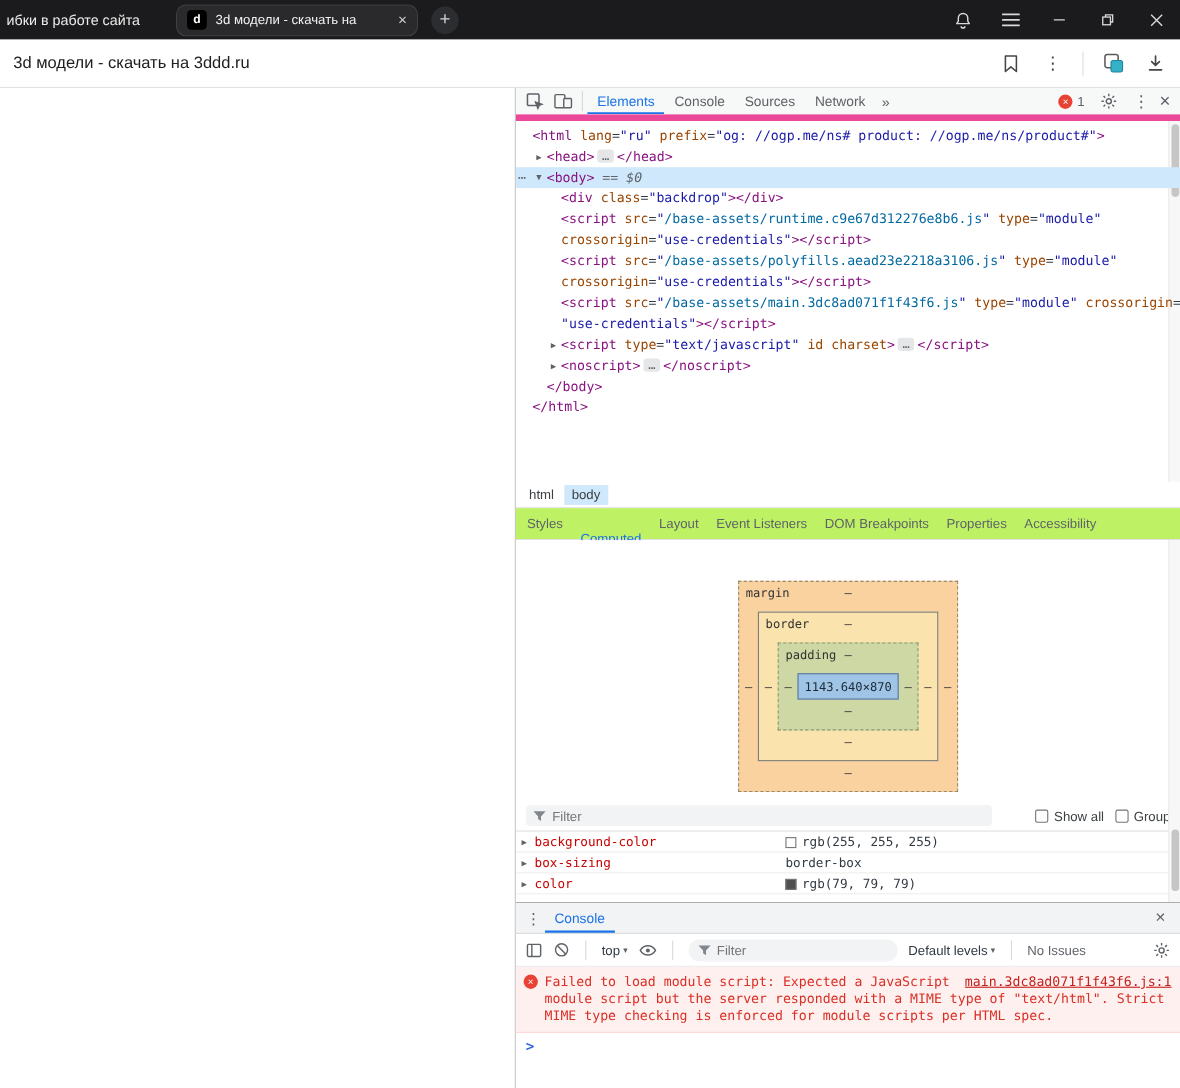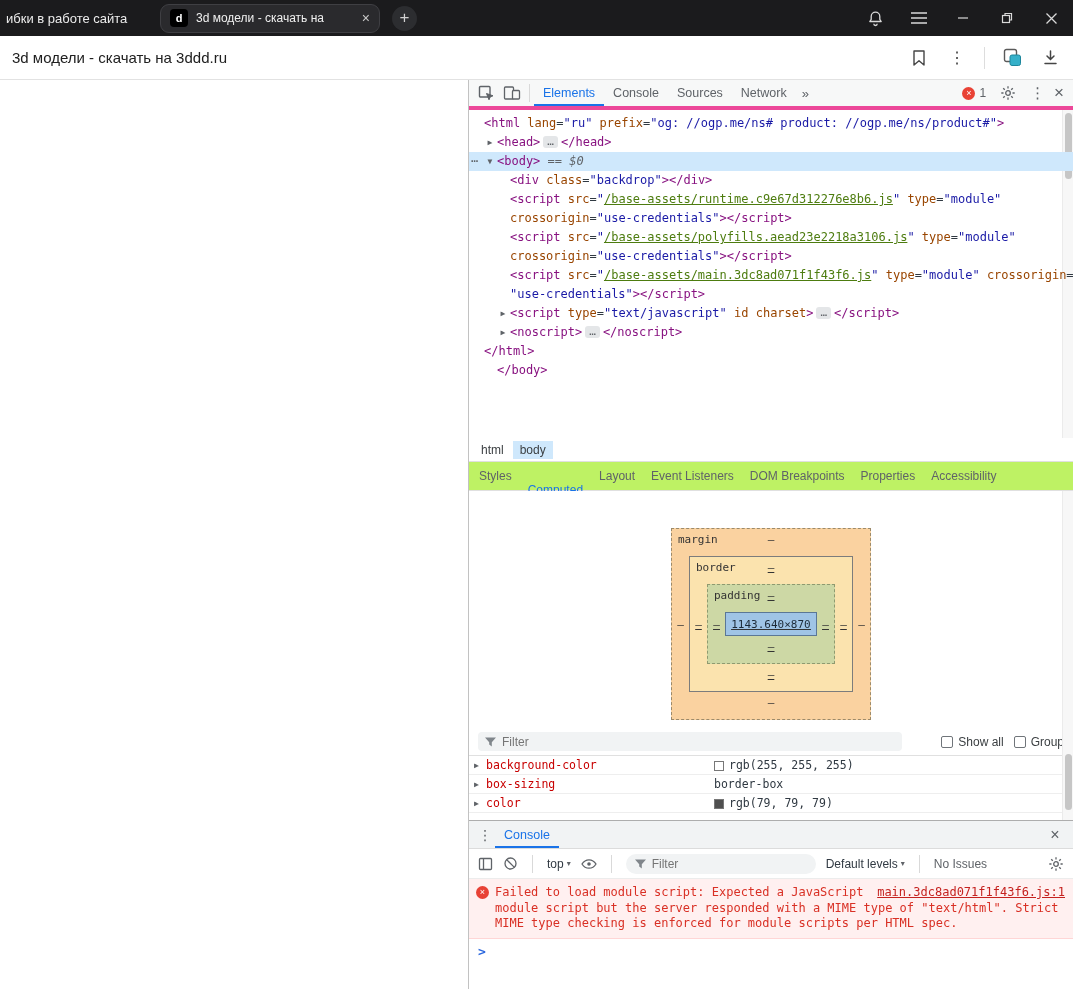--- a/index.html
+++ b/index.html
@@ -24,21 +24,21 @@
   .tool-ico { display:flex; align-items:center; justify-content:center; width:22px; height:22px; }
   .vsep { width:1px; height:22px; background:#ddd; }
   .kebab { color:#454545; font-size:16px; }
 
   
   .content { display:flex; height:909px; }
   .page { flex:1; background:#fff; }
   .devtools { width:605px; border-left:1px solid #c2c2c2; display:flex; flex-direction:column; background:#fff; }
 
   
-  .dt-toolbar { height:30px; background:#f7f8f8; border-bottom:4px solid #ec4899; display:flex; align-items:center; padding:0 4px; flex:none; }
+  .dt-toolbar { height:30px; background:#f7f8f8; border-bottom:6px solid #ec4899; display:flex; align-items:center; padding:0 4px; flex:none; }
   .dt-icon { width:26px; height:26px; display:flex; align-items:center; justify-content:center; }
   .dt-sep { width:1px; height:18px; background:#d9d9d9; margin:0 4px; }
   #dt-tabs { display:flex; height:100%; }
   .dt-tab { padding:0 9px; display:flex; align-items:center; font-size:12.5px; color:#5f6368; white-space:nowrap; }
   .dt-tab.active { color:#1a73e8; box-shadow:inset 0 -2px 0 #1a73e8; }
   .dt-more { color:#5f6368; font-size:13px; padding:0 6px; }
   .dt-right { margin-left:auto; display:flex; align-items:center; gap:9px; padding-right:5px; }
   .err-badge { display:flex; align-items:center; gap:4px; }
   .err-dot { width:13px; height:13px; border-radius:50%; background:#e94235; color:#fff; font-size:9px; line-height:13px; text-align:center; }
   .err-count { font-size:12px; color:#5f6368; }
@@ -47,21 +47,21 @@
 
   
   .tree { height:328px; flex:none; position:relative; overflow:hidden; font-family:"DejaVu Sans Mono",monospace; font-size:12px; line-height:19px; color:#303942; padding-top:4px; background:#fff; }
   .ln { white-space:nowrap; position:relative; height:19px; }
   .ln.sel { background:#cfe8fc; }
   .ar { position:absolute; top:0; width:10px; font-size:8px; color:#5f6368; text-align:center; }
   .gut { position:absolute; left:2px; color:#5f6368; }
   .tk-t { color:#881280; }
   .tk-a { color:#994500; }
   .tk-v { color:#1a1aa6; }
-  .tk-l { color:#4d7c0f; text-decoration:underline; }
+  .tk-l { color:#0369a1; }
   .tk-p { color:#303942; }
   .tk-g { color:#5f6368; }
   .tk-m { color:#5f6368; font-style:italic; }
   .tk-e { display:inline-block; background:#e4e6e8; color:#5f6368; border-radius:3px; line-height:12px; padding:0 4px; margin:0 3px; font-size:11px; vertical-align:1px; }
   .sb { position:absolute; top:0; right:0; bottom:0; width:11px; background:#f7f7f7; border-left:1px solid #ebebeb; }
   .sb-th { position:absolute; left:2px; width:7px; border-radius:4px; background:#c6c6c6; }
 
   
   .crumbs { height:24px; flex:none; display:flex; align-items:center; gap:2px; padding:0 5px; font-size:12px; color:#3c4043; border-bottom:1px solid #e0e0e0; background:#fff; }
   .crumb { padding:2px 7px; }
@@ -77,21 +77,21 @@
   .bm-area { height:237px; flex:none; display:flex; justify-content:center; align-items:flex-start; padding-top:37px; }
   .bm-area, .bmbox { font-family:"DejaVu Sans Mono",monospace; font-size:11px; color:#333; }
   .m-box { width:200px; background:#fad2a0; border:1px dashed #9c8a6a; }
   .b-box { background:#fbe3ae; border:1px solid #7c7c7c; }
   .p-box { background:#cdd8a5; border:1px dashed #8f9a70; }
   .c-box { flex:1; height:24px; background:#9fc4e6; border:1px solid #5a7796; display:flex; align-items:center; justify-content:center; color:#1c2a38; }
   .bm-t, .bm-b { height:27px; line-height:21px; text-align:center; position:relative; }
   .bm-lbl { position:absolute; left:6px; top:0; }
   .bm-mid { display:flex; align-items:center; }
   .bm-s { width:17px; display:flex; align-items:center; justify-content:center; flex:none; }
-  .bm-mid > .bmbox { flex:1;text-decoration:underline; }
+  .bm-mid > .bmbox { flex:1; }
 
   .filter-row { height:28px; flex:none; display:flex; align-items:center; gap:10px; padding:0 9px; border-bottom:1px solid #e0e0e0; }
   .filter-box { flex:0 0 424px; height:19px; background:#f1f3f4; border-radius:4px; display:flex; align-items:center; gap:5px; padding:0 6px; }
   .filter-box input { flex:1; border:0; background:transparent; outline:0; font-size:12px; color:#202124; font-family:"Liberation Sans",sans-serif; }
   .cb-group { display:flex; align-items:center; gap:5px; font-size:12px; color:#3c4043; white-space:nowrap; }
   .cb-group:first-of-type { margin-left:auto; }
   .cbx { width:12px; height:12px; border:1px solid #70757a; border-radius:2px; background:#fff; flex:none; }
 
   #props { flex:1; position:relative; overflow:hidden; font-family:"DejaVu Sans Mono",monospace; font-size:11.5px; line-height:19px; }
   .prow { height:19px; padding-left:17px; position:relative; border-bottom:1px solid #eee; }
@@ -239,22 +239,22 @@
         <div class="ln sel" style="padding-left: 28px;"><span class="gut">⋯</span><span class="ar" style="left: 16px;">▼</span><span class="tk-t">&lt;body&gt;</span><span class="tk-m"> == $0</span></div>
         <div class="ln" style="padding-left: 41px;"><span class="tk-t">&lt;div</span><span class="tk-a"> class</span><span class="tk-p">=</span><span class="tk-v">"backdrop"</span><span class="tk-t">&gt;</span><span class="tk-t">&lt;/div&gt;</span></div>
         <div class="ln" style="padding-left: 41px;"><span class="tk-t">&lt;script</span><span class="tk-a"> src</span><span class="tk-p">=</span><span class="tk-v">"</span><span class="tk-l">/base-assets/runtime.c9e67d312276e8b6.js</span><span class="tk-v">"</span><span class="tk-a"> type</span><span class="tk-p">=</span><span class="tk-v">"module"</span></div>
         <div class="ln" style="padding-left: 41px;"><span class="tk-a">crossorigin</span><span class="tk-p">=</span><span class="tk-v">"use-credentials"</span><span class="tk-t">&gt;</span><span class="tk-t">&lt;/script&gt;</span></div>
         <div class="ln" style="padding-left: 41px;"><span class="tk-t">&lt;script</span><span class="tk-a"> src</span><span class="tk-p">=</span><span class="tk-v">"</span><span class="tk-l">/base-assets/polyfills.aead23e2218a3106.js</span><span class="tk-v">"</span><span class="tk-a"> type</span><span class="tk-p">=</span><span class="tk-v">"module"</span></div>
         <div class="ln" style="padding-left: 41px;"><span class="tk-a">crossorigin</span><span class="tk-p">=</span><span class="tk-v">"use-credentials"</span><span class="tk-t">&gt;</span><span class="tk-t">&lt;/script&gt;</span></div>
         <div class="ln" style="padding-left: 41px;"><span class="tk-t">&lt;script</span><span class="tk-a"> src</span><span class="tk-p">=</span><span class="tk-v">"</span><span class="tk-l">/base-assets/main.3dc8ad071f1f43f6.js</span><span class="tk-v">"</span><span class="tk-a"> type</span><span class="tk-p">=</span><span class="tk-v">"module"</span><span class="tk-a"> crossorigin</span><span class="tk-p">=</span></div>
         <div class="ln" style="padding-left: 41px;"><span class="tk-v">"use-credentials"</span><span class="tk-t">&gt;</span><span class="tk-t">&lt;/script&gt;</span></div>
         <div class="ln" style="padding-left: 41px;"><span class="ar" style="left: 29px;">▶</span><span class="tk-t">&lt;script</span><span class="tk-a"> type</span><span class="tk-p">=</span><span class="tk-v">"text/javascript"</span><span class="tk-a"> id</span><span class="tk-a"> charset</span><span class="tk-t">&gt;</span><span class="tk-e">…</span><span class="tk-t">&lt;/script&gt;</span></div>
         <div class="ln" style="padding-left: 41px;"><span class="ar" style="left: 29px;">▶</span><span class="tk-t">&lt;noscript&gt;</span><span class="tk-e">…</span><span class="tk-t">&lt;/noscript&gt;</span></div>
+        <div class="ln" style="padding-left: 28px;"><span class="tk-t">&lt;/body&gt;</span></div>
         <div class="ln" style="padding-left: 15px;"><span class="tk-t">&lt;/html&gt;</span></div>
-        <div class="ln" style="padding-left: 28px;"><span class="tk-t">&lt;/body&gt;</span></div>
       </div>
 
     <div class="crumbs" id="crumbs">
         <span class="crumb">html</span>
         <span class="crumb active">body</span>
       </div>
 
     <div id="side-tabs">
         <div class="side-tab">Styles</div>
         <div class="side-tab active">Computed</div>

